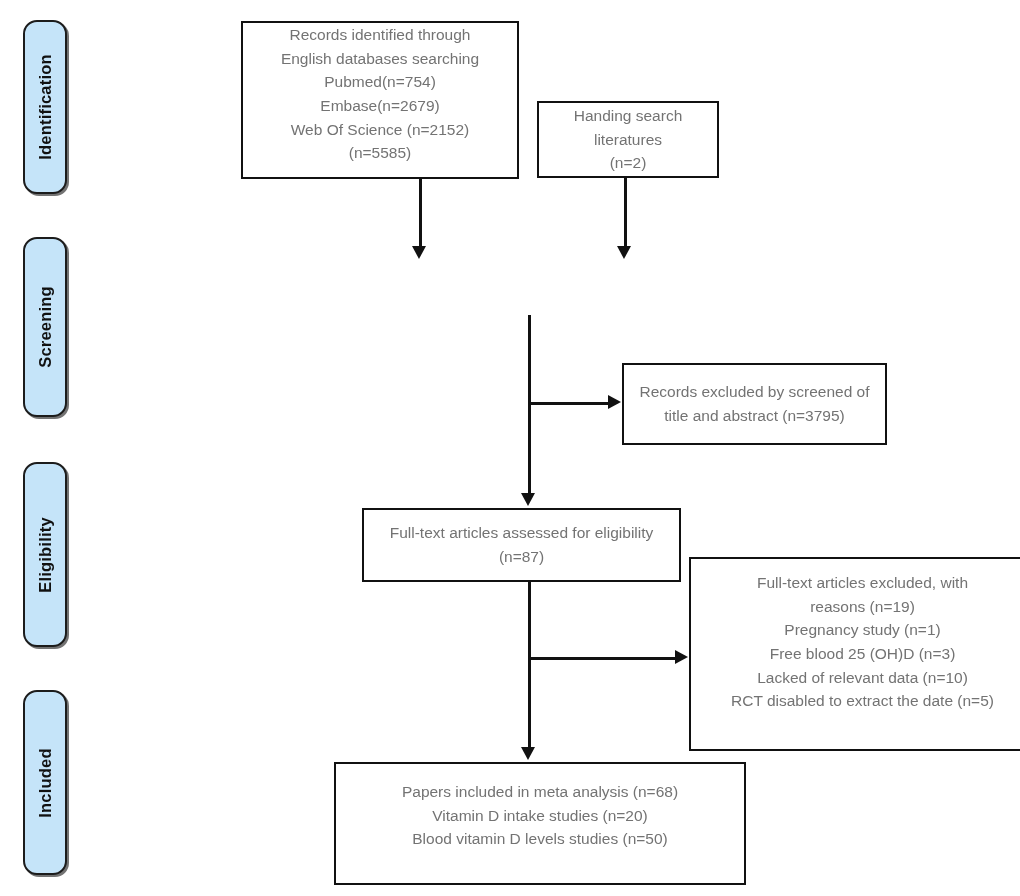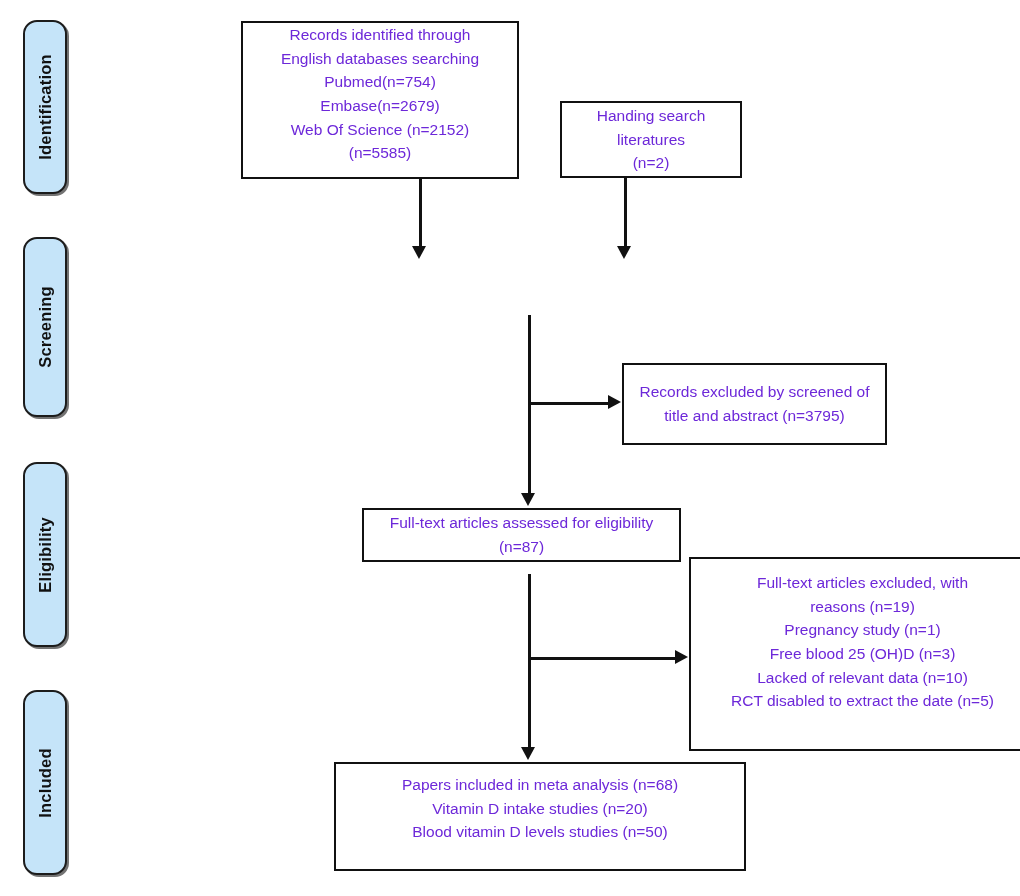--- a/index.html
+++ b/index.html
@@ -51,33 +51,33 @@
     justify-content: center;
     text-align: center;
   }
   .flow-box .box-text {
     display: block;
     width: 100%;
     padding: 0 6px;
     box-sizing: border-box;
     font-size: 15.5px;
     line-height: 1.52;
-    color: #6d28d9;
+    color: #737373;
     white-space: pre-line;
     font-family: "Liberation Sans", sans-serif;
   }
   .box-identified   { left: 241px; top: 21px;  width: 278px; height: 158px; }
   .box-identified .box-text { transform: translateY(-6px); }
-  .box-handsearch   { left: 560px; top: 101px; width: 182px; height: 77px; }
+  .box-handsearch   { left: 537px; top: 101px; width: 182px; height: 77px; }
   .box-duplicates   { left: 386px; top: 261px; width: 298px; height: 54px; }
   .box-screen-excl  { left: 622px; top: 363px; width: 265px; height: 82px; }
-  .box-fulltext     { left: 362px; top: 508px; width: 319px; height: 54px; }
+  .box-fulltext     { left: 362px; top: 508px; width: 319px; height: 74px; }
   .box-fulltext-excl{ left: 689px; top: 557px; width: 347px; height: 194px; }
   .box-fulltext-excl .box-text { transform: translateY(-12px); }
-  .box-included     { left: 334px; top: 762px; width: 412px; height: 109px; }
+  .box-included     { left: 334px; top: 762px; width: 412px; height: 123px; }
   .box-included .box-text { transform: translateY(-8px); }
   
   .vline {
     position: absolute;
     width: 3px;
     background: #111111;
   }
   .hline {
     position: absolute;
     height: 3px;

